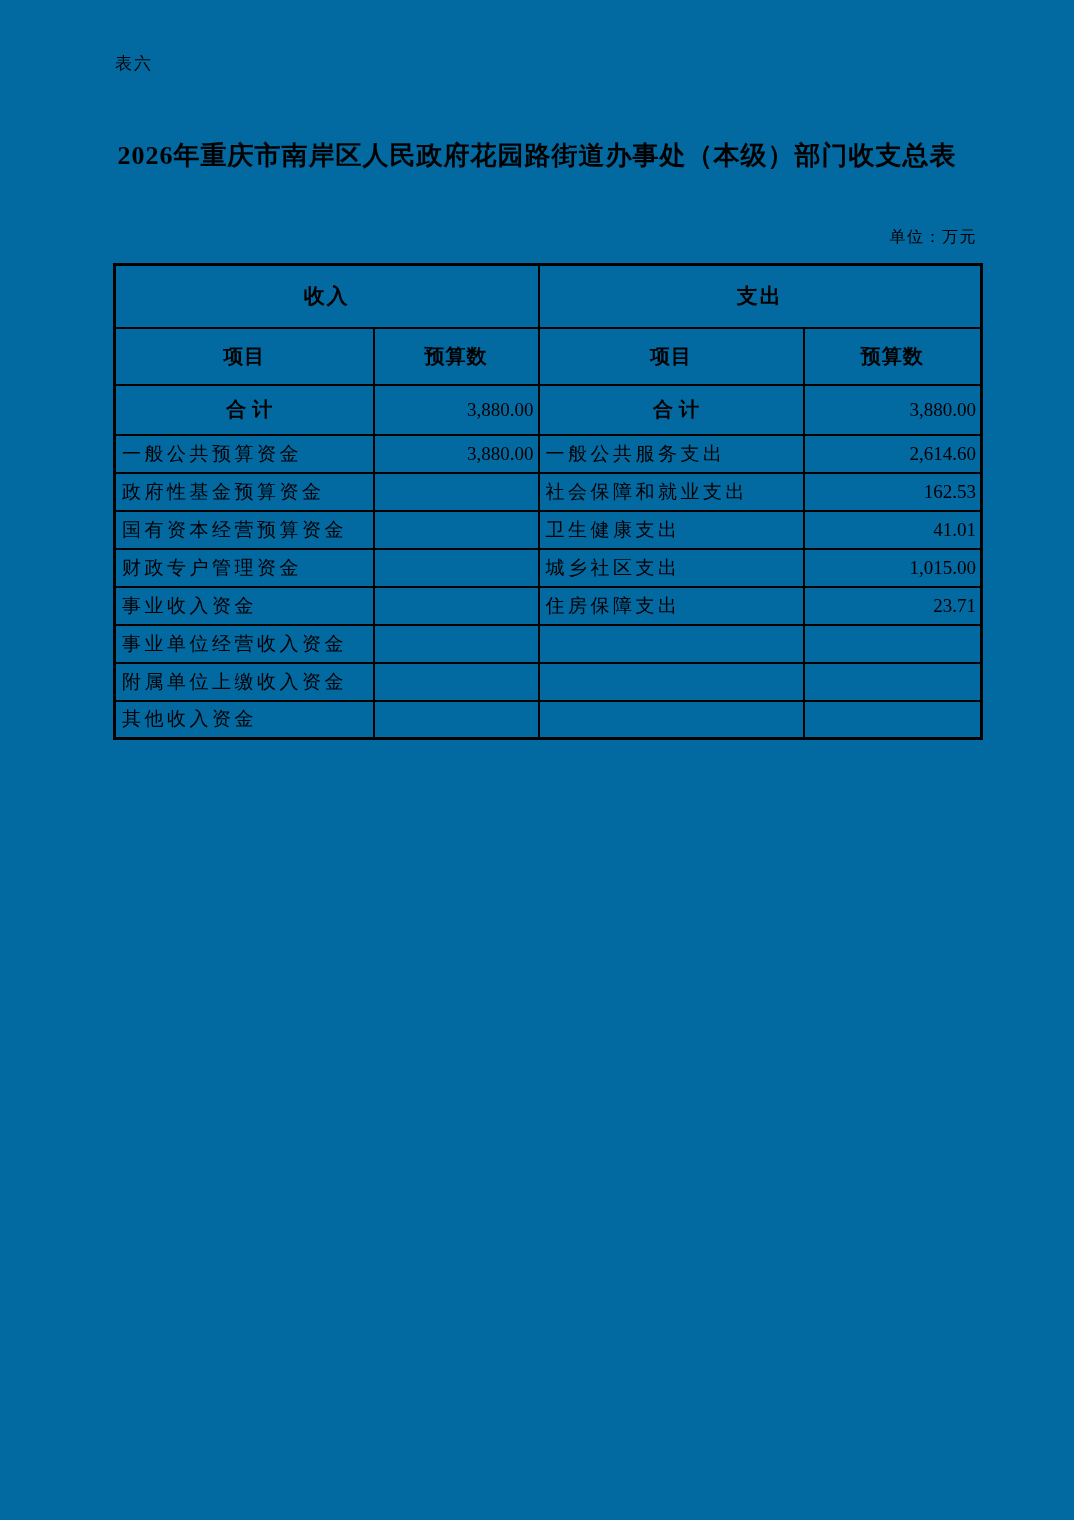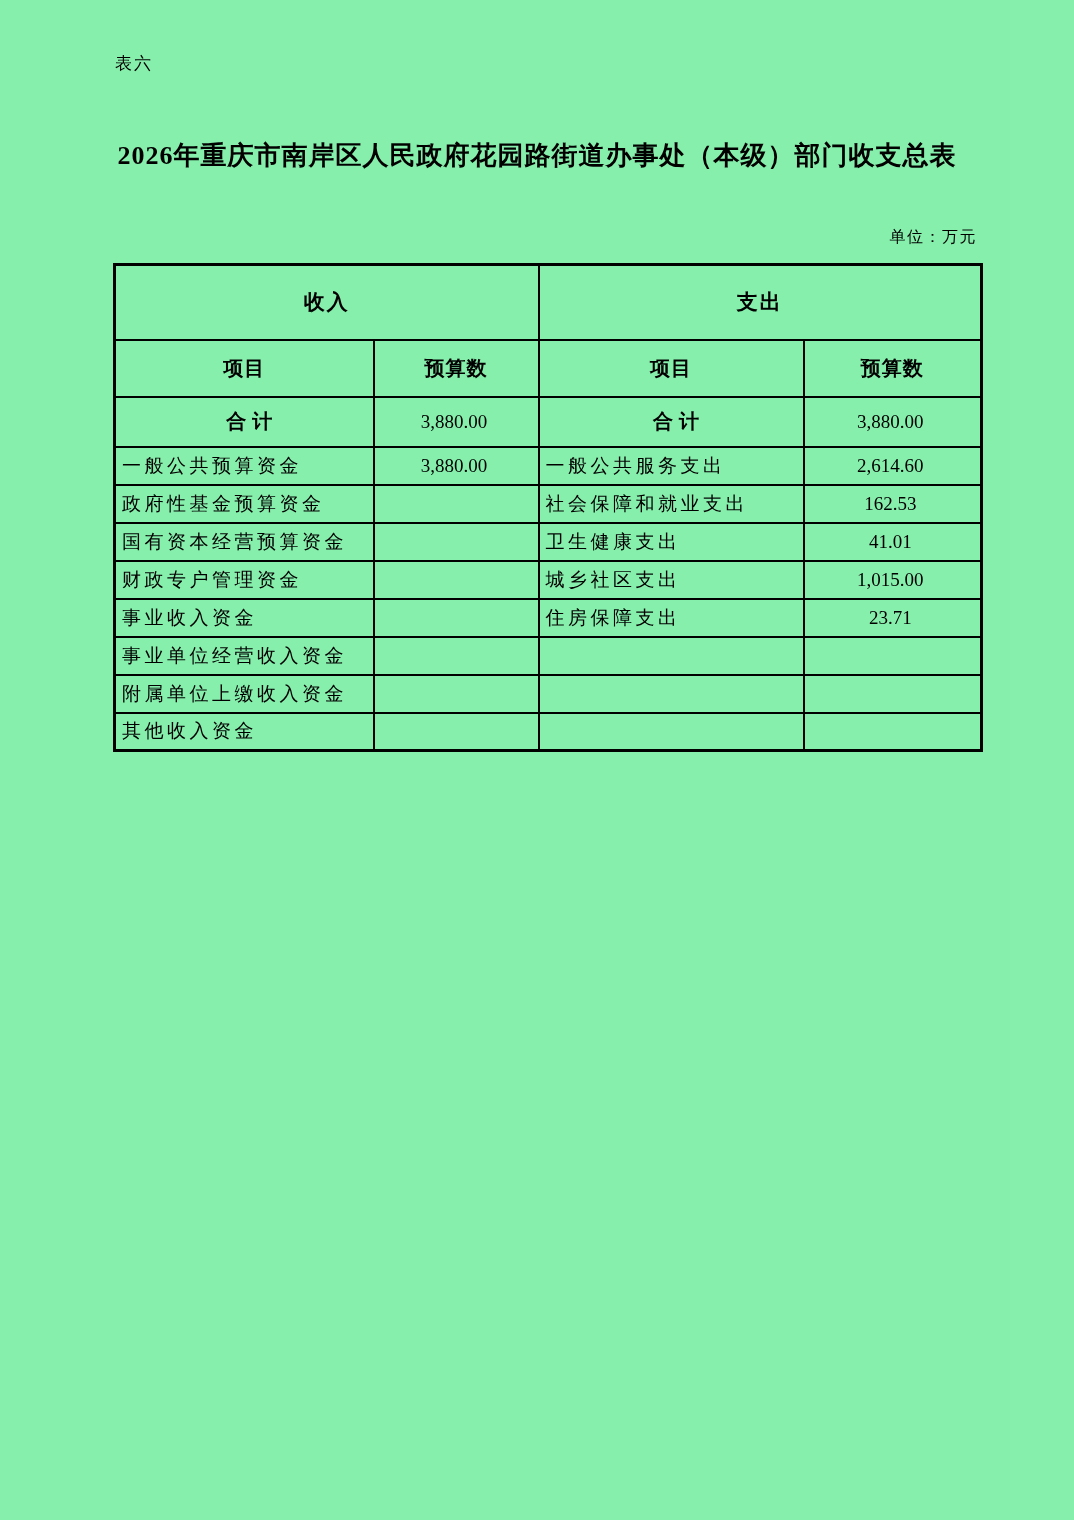--- a/index.html
+++ b/index.html
@@ -1,21 +1,21 @@
 <!DOCTYPE html>
 <html><head>
 <meta charset="utf-8">
 <style>
   * { margin:0; padding:0; box-sizing:border-box; }
   html,body { background:#fff; }
   .page {
     position:relative;
     width:1074px;
     height:1520px;
-    background:#86efac;
+    background:#0369a1;
     color:#000;
     font-family:"Liberation Serif", serif;
     overflow:hidden;
   }
   .table-label {
     position:absolute;
     left:115px;
     top:52px;
     font-size:17px;
     letter-spacing:2px;
@@ -45,21 +45,21 @@
     width:867px;
     border-collapse:collapse;
     table-layout:fixed;
     border:3px solid #000;
   }
   table.budget th, table.budget td {
     border:2px solid #000;
     overflow:hidden;
     white-space:nowrap;
   }
-  thead tr.group-row { height:75px; }
+  thead tr.group-row { height:63px; }
   thead tr.sub-row { height:57px; }
   tbody tr { height:38px; }
   tbody tr.total { height:50px; }
   th.group-head {
     font-size:21px;
     font-weight:bold;
     text-align:center;
     letter-spacing:2px;
   }
   th.sub-head {
@@ -69,21 +69,21 @@
     letter-spacing:1px;
   }
   td.item {
     font-size:19px;
     text-align:left;
     padding-left:6px;
     letter-spacing:3.5px;
   }
   td.num {
     font-size:19px;
-    text-align:center;
+    text-align:right;
     padding-right:4px;
     letter-spacing:0;
     font-family:"Liberation Serif", serif;
   }
   tbody tr.total td.item {
     text-align:center;
     font-weight:bold;
     font-size:20px;
     padding-left:16px;
     letter-spacing:6px;

